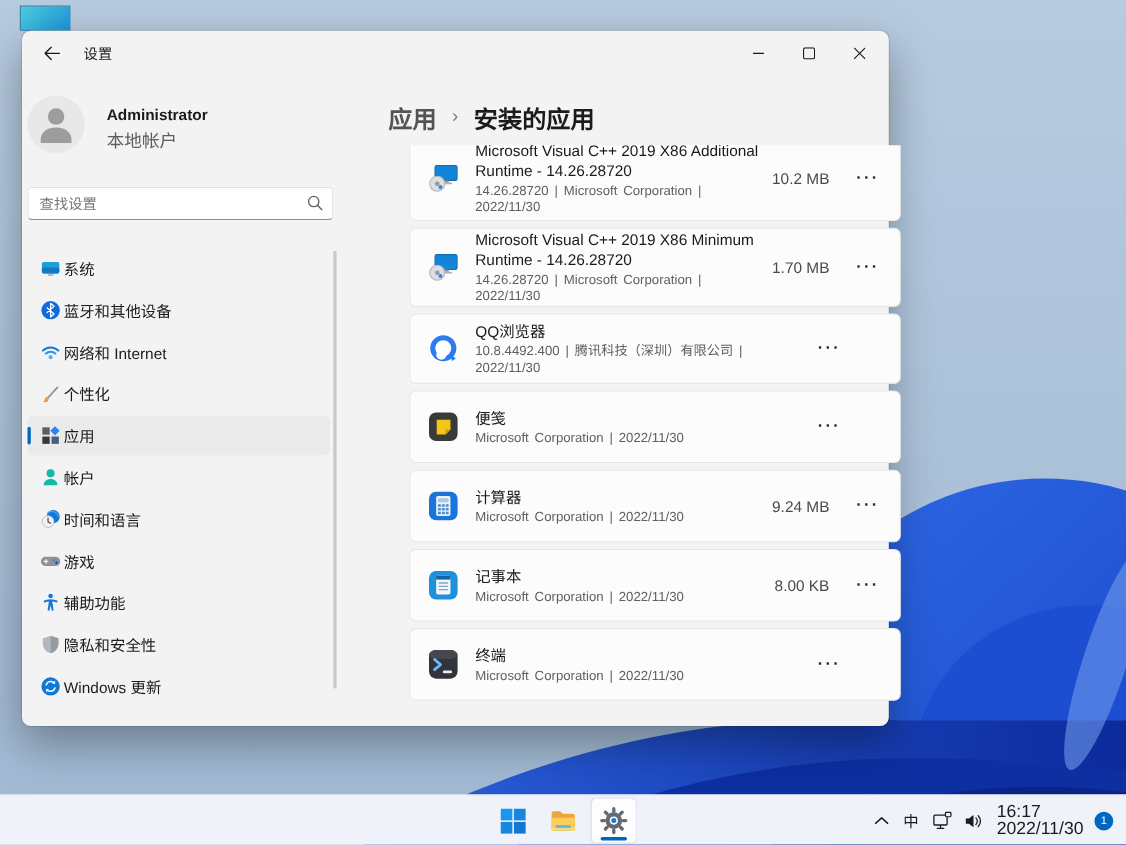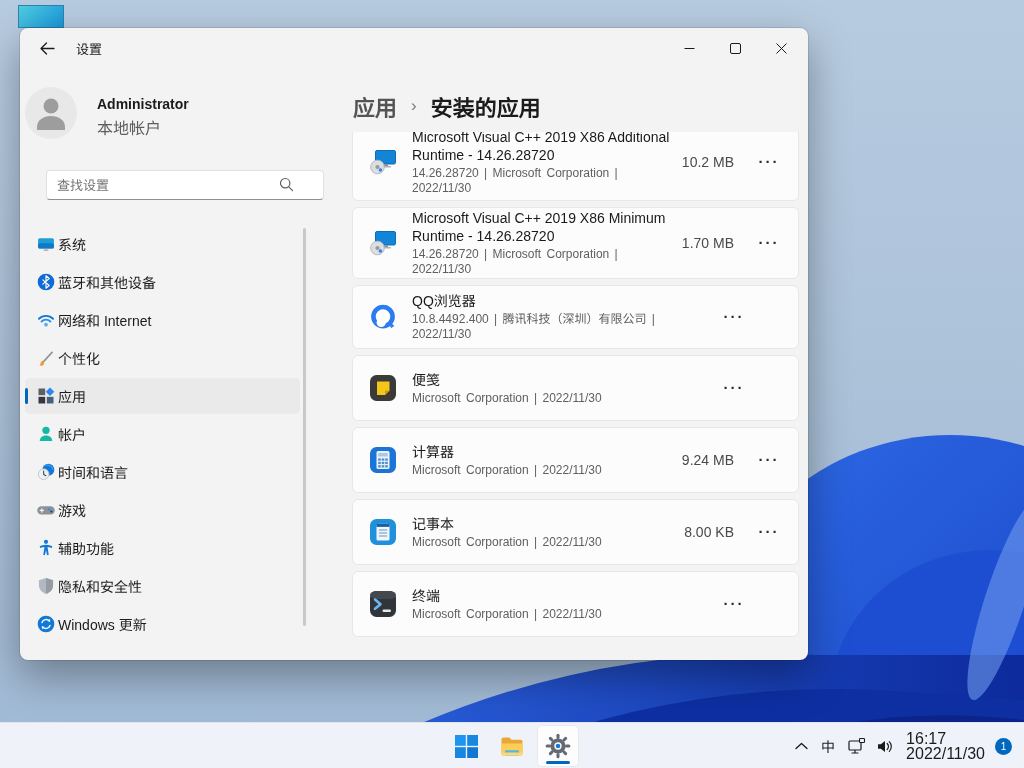--- a/index.html
+++ b/index.html
@@ -31,21 +31,21 @@
   .profile { position:absolute; left:5px; top:19px; display:flex; align-items:flex-end; }
   .avatar { width:52px; height:52px; border-radius:50%; background:#e8e8e8; overflow:hidden;
       display:flex; align-items:center; justify-content:center; }
   .profile-text { margin-left:20px; }
   .profile-name { font-size:14px; font-weight:bold; }
   .profile-type { font-size:16px; color:#5d5d5d; margin-top:3px; }
 
   .search-row { position:absolute; left:5px; top:102px; width:278px; height:30px; }
   .search-input { width:100%; height:100%; border:1px solid #e0e0e0; border-bottom-color:#8f8f8f;
       border-radius:4px; background:#fff; padding:0 30px 0 10px; font-size:13px;
-      font-family:inherit; color:#1b1b1b; outline:none;margin-left:21px; }
+      font-family:inherit; color:#1b1b1b; outline:none; }
   .search-input::placeholder { color:#767676; }
   .search-icon { position:absolute; right:9px; top:7px; }
 
   .nav { position:absolute; left:0; top:156px; right:0; }
   .nav-item { position:relative; display:flex; align-items:center; height:36px;
       margin:2px 30px 2px 5px; border-radius:5px; cursor:default; }
   .nav-item.selected { background:#eaeaea; }
   .nav-item.selected::before { content:""; position:absolute; left:0; top:10px; bottom:10px;
       width:3px; border-radius:2px; background:#0067c0; }
   .nav-icon { width:20px; height:20px; margin-left:11px; display:flex; align-items:center; justify-content:center; }
@@ -54,21 +54,21 @@
       border-radius:2px; background:#c9c9c9; }
 
   
   .main { position:absolute; left:310px; top:40px; right:0; bottom:0; }
   .breadcrumb { position:absolute; left:23px; top:22px; font-size:22px; font-weight:600;
       display:flex; align-items:center; white-space:nowrap; }
   .crumb-root { color:#545454; }
   .crumb-sep { color:#7a7a7a; font-size:17px; margin:0 14px; font-weight:400; }
   .crumb-current { color:#1b1b1b; }
 
-  .app-viewport { position:absolute; left:22px; top:64px; width:447px; height:528px; overflow:hidden; }
+  .app-viewport { position:absolute; left:42px; top:64px; width:447px; height:528px; overflow:hidden; }
   .app-card { width:447px; background:#fcfcfc; border:1px solid #e7e7e7; border-radius:6px;
       margin-bottom:6px; display:flex; align-items:center; padding:0 12px 0 15px; }
   .app-icon { flex:none; width:30px; height:30px; }
   .app-text { flex:1; margin-left:14px; min-width:0; max-width:305px; }
   .app-name { font-size:14px; line-height:18px; color:#1a1a1a; }
   .app-meta { font-size:12px; line-height:15px; color:#5f5f5f; margin-top:2px; word-spacing:2px; }
   .app-size { font-size:14px; color:#4a4a4a; margin-right:18px; white-space:nowrap; }
   .app-more { width:34px; height:26px; border:none; background:transparent; border-radius:4px;
       font-size:15px; font-weight:bold; letter-spacing:2px; color:#2b2b2b; line-height:10px; }
 

